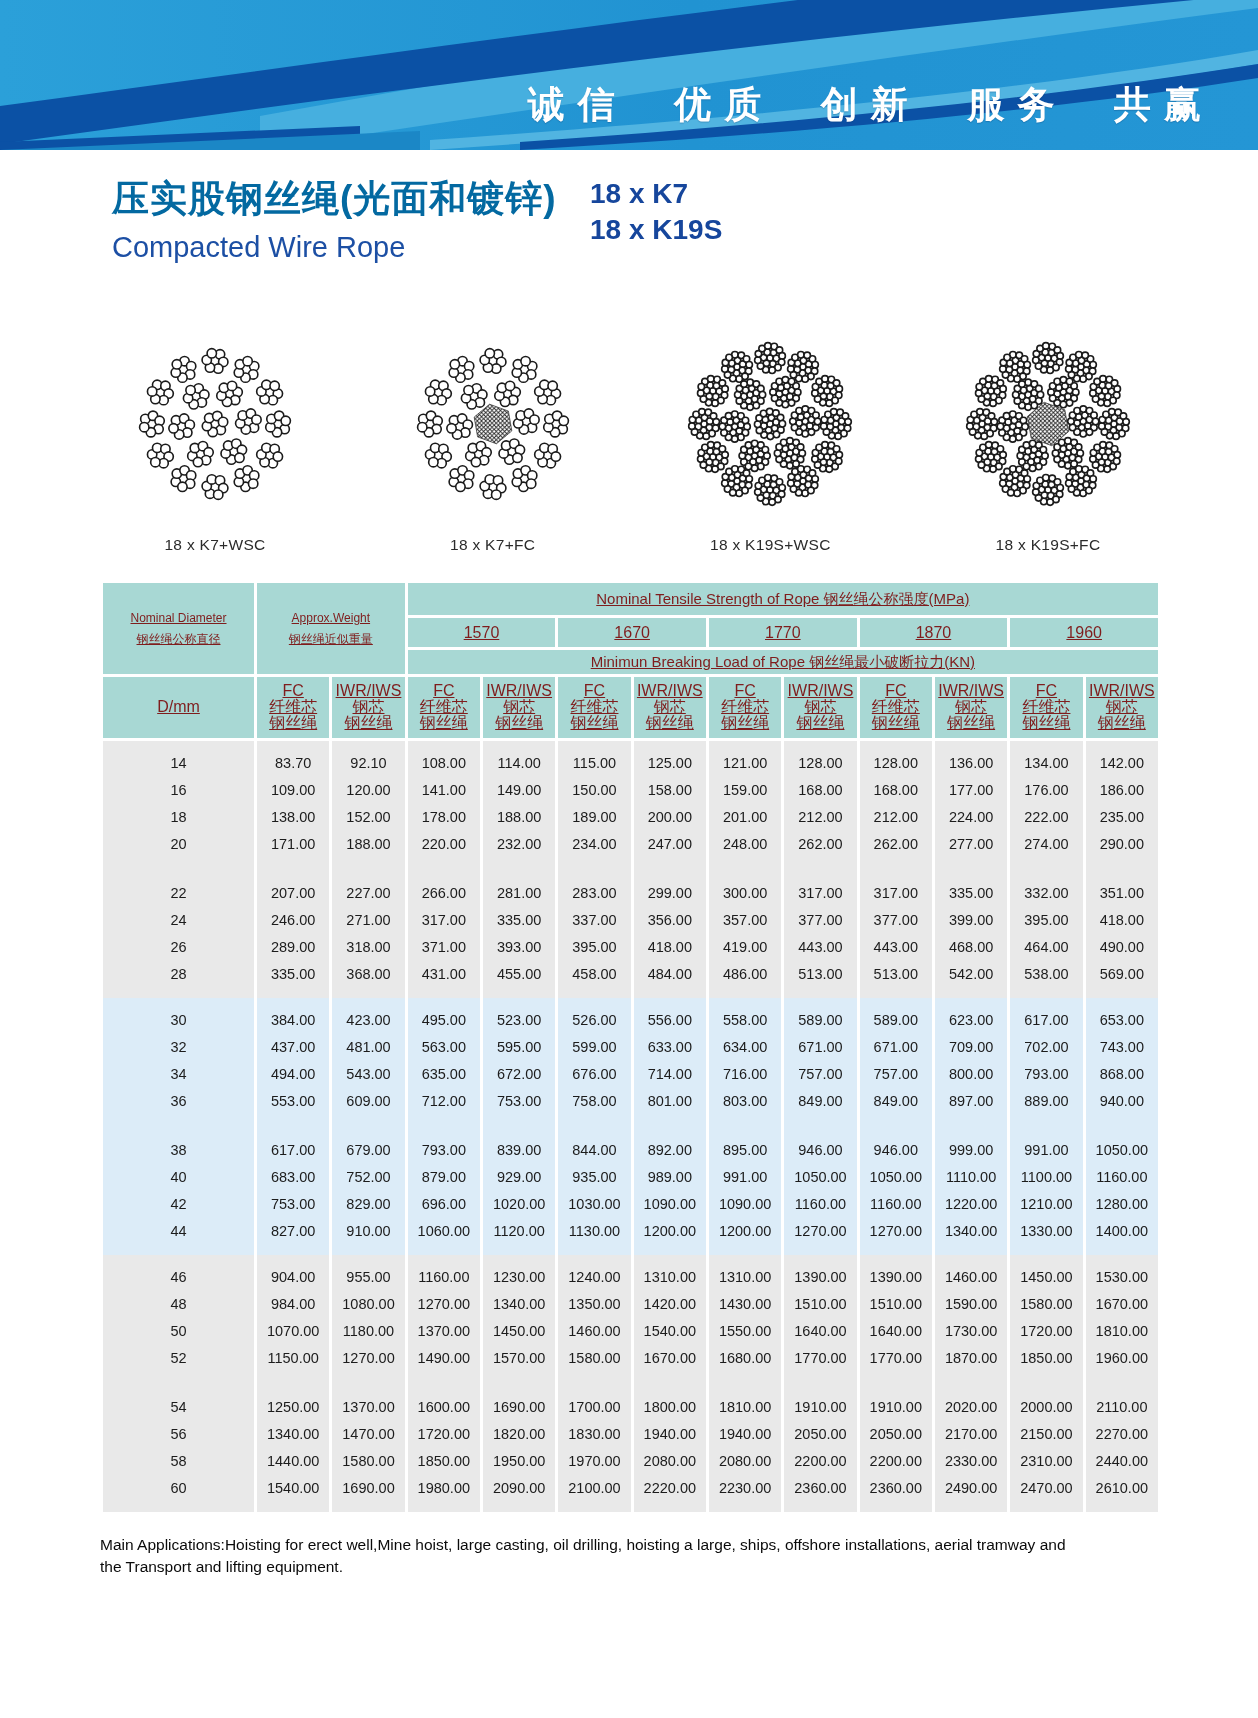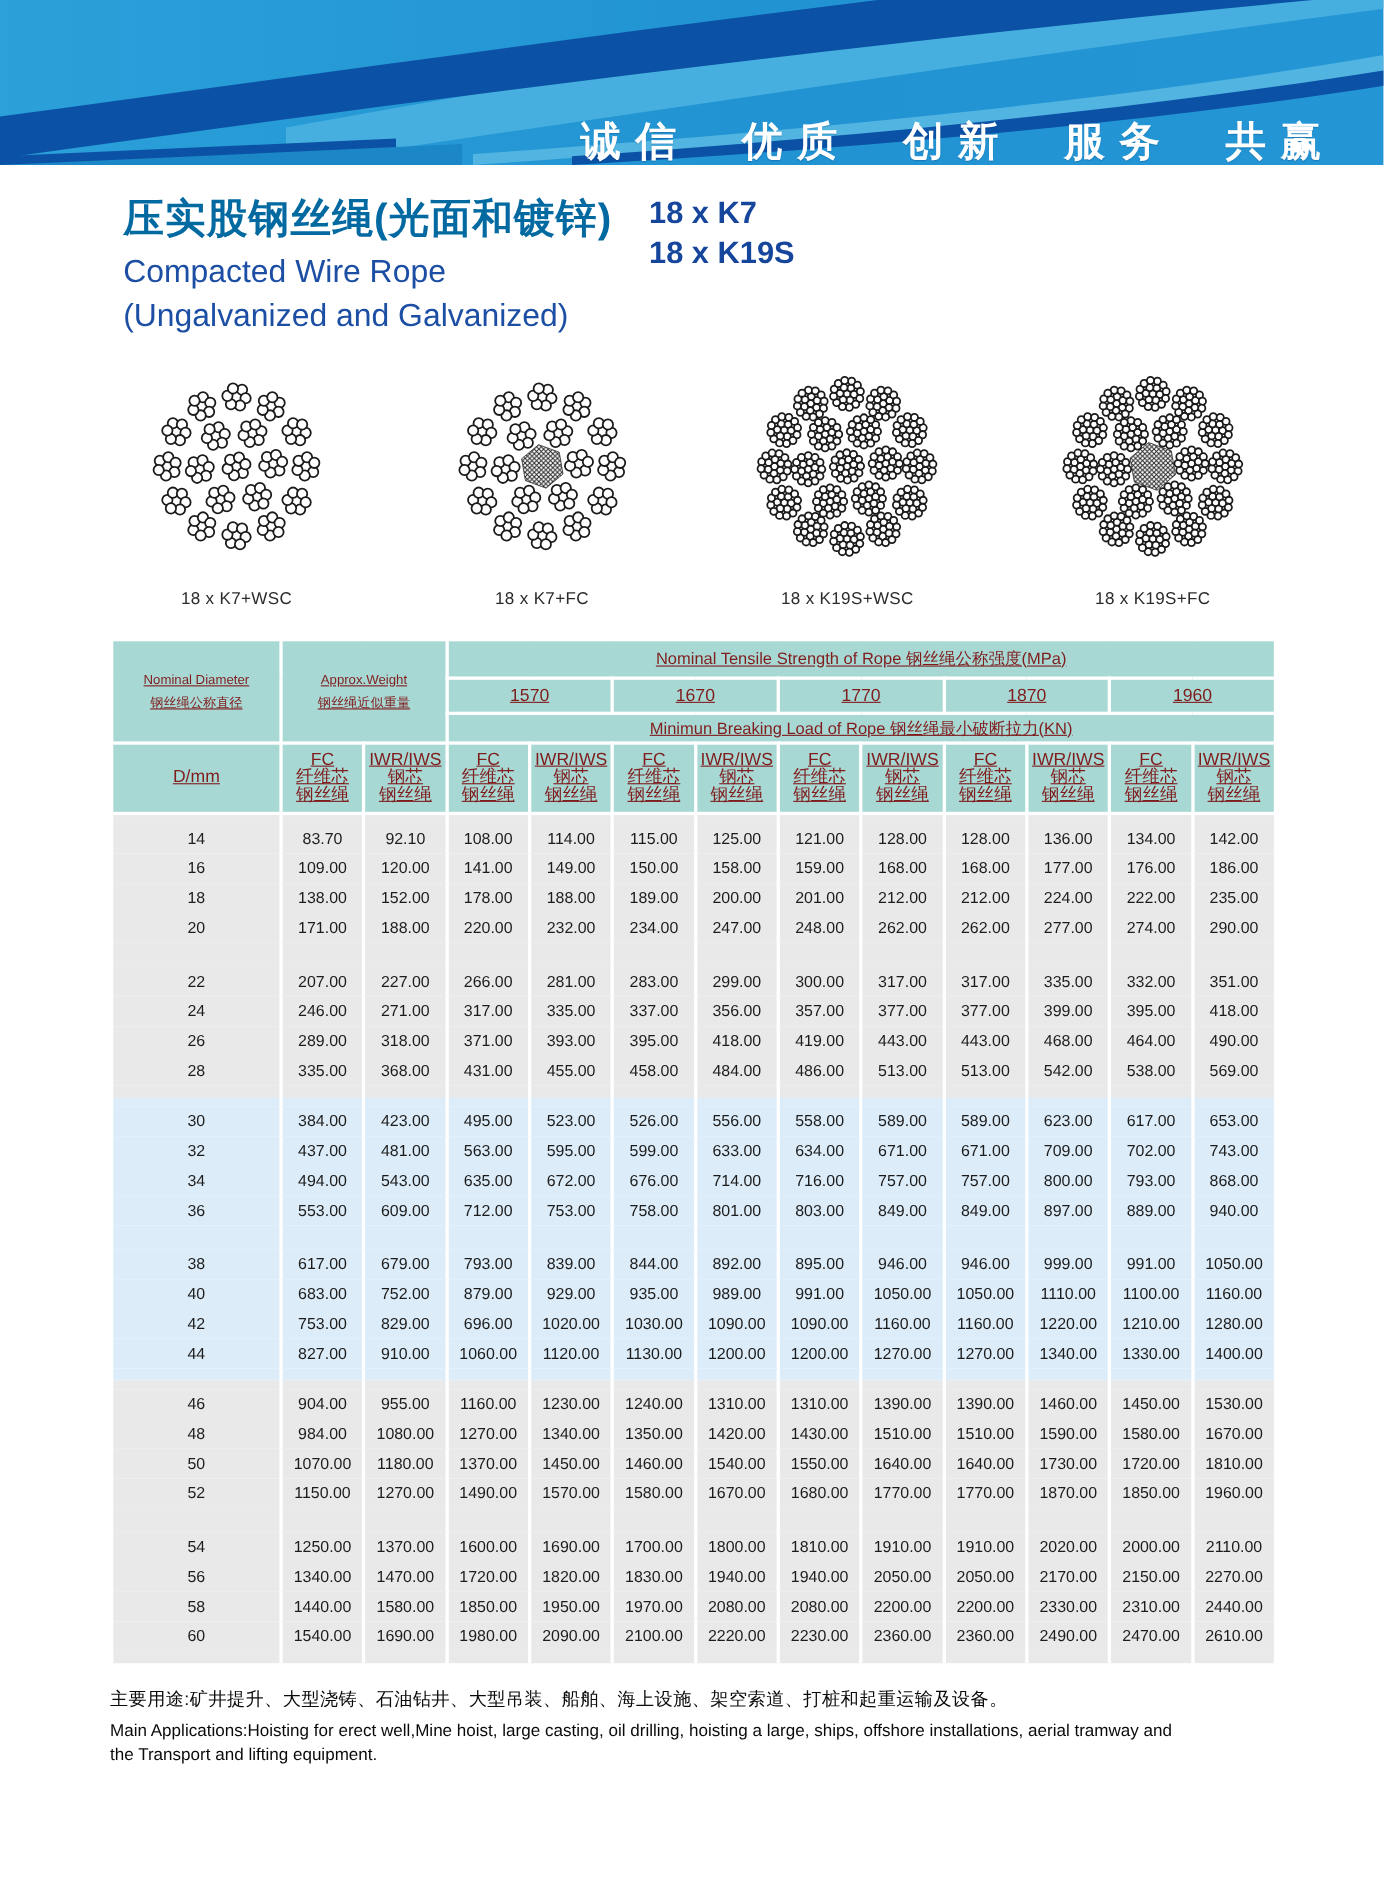--- a/index.html
+++ b/index.html
@@ -4,21 +4,21 @@
 <style>
   html,body{margin:0;padding:0;background:#fff;}
   .page{
     position:relative;width:1258px;height:1718px;background:#fff;overflow:hidden;
     font-family:"Liberation Sans", sans-serif;
   }
   
   .banner{position:relative;width:1258px;height:150px;overflow:hidden;}
   .banner svg{position:absolute;left:0;top:0;display:block;}
   .slogan{
-    position:absolute;right:44px;top:104px;
+    position:absolute;right:44px;top:80px;
     color:#ffffff;font-weight:bold;font-size:37px;letter-spacing:13px;
     white-space:pre;text-shadow:0 1px 1px rgba(0,40,90,.25);
   }
   
   .title-block{position:relative;margin:24px 0 0 112px;height:138px;}
   .title-zh{font-size:37px;font-weight:bold;color:#0369a1;letter-spacing:1px;}
   .title-en{font-size:29px;color:#1c4fa4;margin-top:7px;line-height:1.15;}
   .codes{position:absolute;left:478px;top:2px;}
   .code-line{font-size:28px;font-weight:bold;color:#16469c;line-height:1.3;}
   
@@ -77,21 +77,20 @@
 
       <path d="M0,142 L 360,126 L 360,150 L 0,150 Z" fill="#0b51a5"></path>
       <path d="M0,150 L 420,131 L 420,150 Z" fill="#1b87c6"></path>
     </svg>
     <div class="slogan">诚信  优质  创新  服务  共赢</div>
   </header>
 
   <section class="title-block">
     <div class="title-zh">压实股钢丝绳(光面和镀锌)</div>
     <div class="title-en">Compacted Wire Rope</div>
-    <div class="title-en">(Ungalvanized and Galvanized)</div>
     <div class="codes">
       <div class="code-line">18 x K7</div>
       <div class="code-line">18 x K19S</div>
     </div>
   </section>
 
   <section class="diagrams" id="diagrams">
       <div class="figure">
         <svg width="182" height="172" viewBox="6 10 188 180">
           <defs>
@@ -1651,18 +1650,17 @@
           <td class=""></td>
           <td class=""></td>
           <td class=""></td>
           <td class=""></td>
           <td class=""></td>
         </tr>
       </tbody>
     </table>
 
   <footer class="page-footer">
-    <div class="f-zh">主要用途:矿井提升、大型浇铸、石油钻井、大型吊装、船舶、海上设施、架空索道、打桩和起重运输及设备。</div>
     <div class="f-en">Main Applications:Hoisting for erect well,Mine hoist, large casting, oil drilling, hoisting a large, ships, offshore installations, aerial tramway and</div>
     <div class="f-en">the Transport and lifting equipment.</div>
   </footer>
 
 </div>
 
 </body></html>

